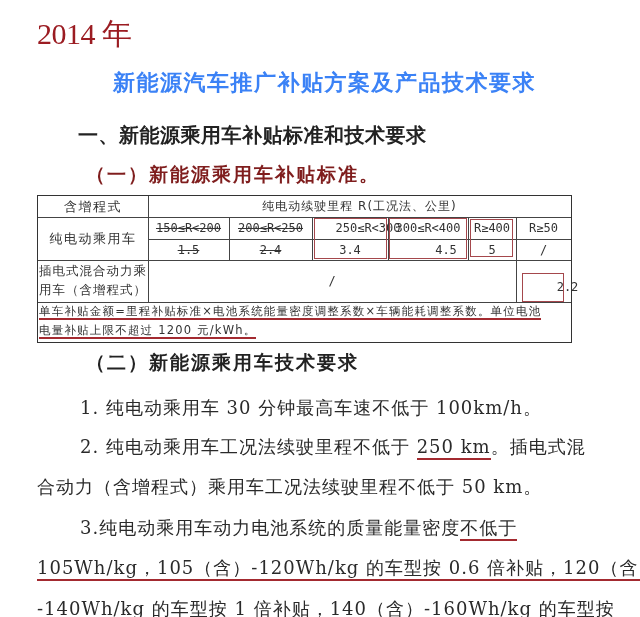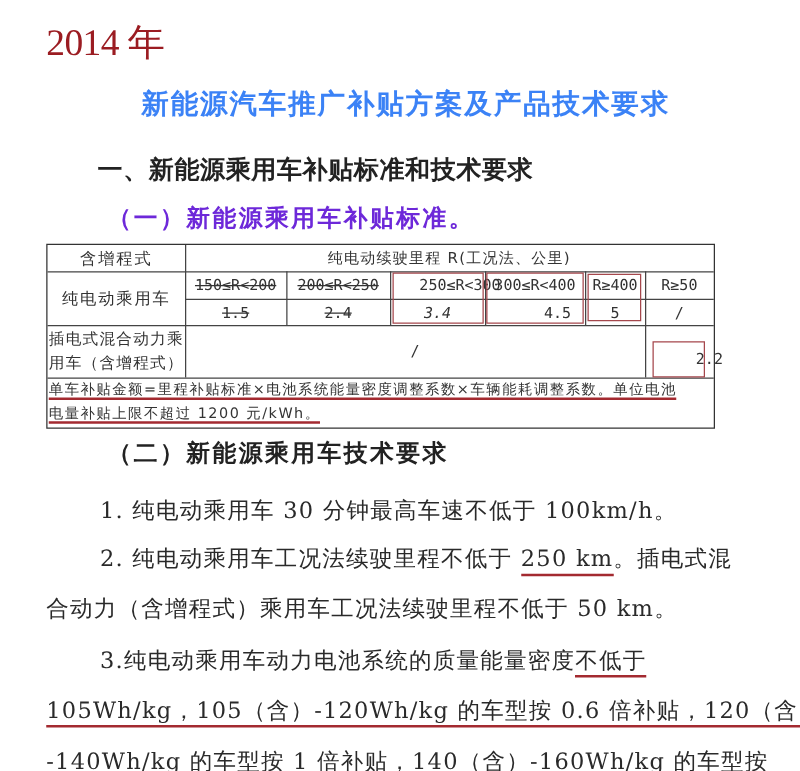--- a/index.html
+++ b/index.html
@@ -5,21 +5,21 @@
   html, body { margin: 0; padding: 0; }
   body {
     width: 640px; height: 617px; overflow: hidden; position: relative;
     background: #ffffff; color: #222222;
     font-family: "DejaVu Serif", "Liberation Serif", serif;
   }
   .abs { position: absolute; white-space: nowrap; }
   .year { left: 37px; top: 14px; font-size: 30px; color: #9b1c22; letter-spacing: -0.5px; font-family: "Liberation Serif", "DejaVu Serif", serif; }
   .doc-title { left: 113px; top: 68px; font-size: 22px; color: #3b82f6; letter-spacing: 1.5px; font-family: "DejaVu Sans", sans-serif; font-weight: 700; }
   .sec1 { left: 78px; top: 122px; font-size: 20px; color: #222; font-weight: bold; font-family: "DejaVu Sans", sans-serif; letter-spacing: 0.5px; }
-  .sub1 { left: 86px; top: 162px; font-size: 19px; color: #6d28d9; font-weight: bold; letter-spacing: 2px; font-family: "DejaVu Serif", serif; }
+  .sub1 { left: 86px; top: 162px; font-size: 19px; color: #7f1d1d; font-weight: bold; letter-spacing: 2px; font-family: "DejaVu Serif", serif; }
 
   
   .tbl { position: absolute; left: 37px; top: 195px; width: 535px; height: 148px; border: 1.5px solid #333; box-sizing: border-box; }
   .cell { position: absolute; box-sizing: border-box; font-family: "DejaVu Sans Mono", monospace; font-size: 12px; color: #333; display: flex; align-items: center; justify-content: center; }
   .hl { position: absolute; border-top: 1px solid #444; }
   .vl { position: absolute; border-left: 1px solid #444; }
   .strike { text-decoration: line-through; text-decoration-color: #333; }
   .redbox { position: absolute; border: 1.5px solid #a5474c; box-sizing: border-box; }
   .cn { font-family: "DejaVu Sans", sans-serif; font-size: 13px; letter-spacing: 1.5px; }
   .formula { position: absolute; left: 0; font-family: "DejaVu Sans", sans-serif; font-size: 11.5px; color: #333; letter-spacing: 1.2px; padding-left: 1px; white-space: nowrap; }
@@ -58,21 +58,21 @@
 
   <div class="cell strike" style="left:110px;top:21px;width:81px;height:22px;">150≤R&lt;200</div>
   <div class="cell strike" style="left:191px;top:21px;width:83px;height:22px;">200≤R&lt;250</div>
   <div class="cell" style="left:274px;top:21px;width:76px;height:22px;padding-left:36px;">250≤R&lt;300</div>
   <div class="cell" style="left:350px;top:21px;width:80px;height:22px;">300≤R&lt;400</div>
   <div class="cell" style="left:430px;top:21px;width:48px;height:22px;">R≥400</div>
   <div class="cell" style="left:478px;top:21px;width:55px;height:22px;">R≥50</div>
 
   <div class="cell strike" style="left:110px;top:43px;width:81px;height:21px;">1.5</div>
   <div class="cell strike" style="left:191px;top:43px;width:83px;height:21px;">2.4</div>
-  <div class="cell" style="left:274px;top:43px;width:76px;height:21px;font-style:italic;">3.4</div>
+  <div class="cell" style="left:274px;top:43px;width:76px;height:21px;">3.4</div>
   <div class="cell" style="left:350px;top:43px;width:80px;height:21px;padding-left:36px;">4.5</div>
   <div class="cell" style="left:430px;top:43px;width:48px;height:21px;">5</div>
   <div class="cell" style="left:478px;top:43px;width:55px;height:21px;">/</div>
 
   <div class="cell cn" style="left:0;top:64px;width:110px;height:42px;flex-direction:column;align-items:flex-start;justify-content:center;padding-left:1px;font-size:12.5px;letter-spacing:1px;">
     <span>插电式混合动力乘</span>
     <span style="margin-top:2px;">用车（含增程式）</span>
   </div>
   <div class="cell" style="left:110px;top:64px;width:368px;height:42px;">/</div>
   <div class="cell" style="left:478px;top:64px;width:55px;height:42px;padding-top:12px;padding-left:48px;">2.2</div>

